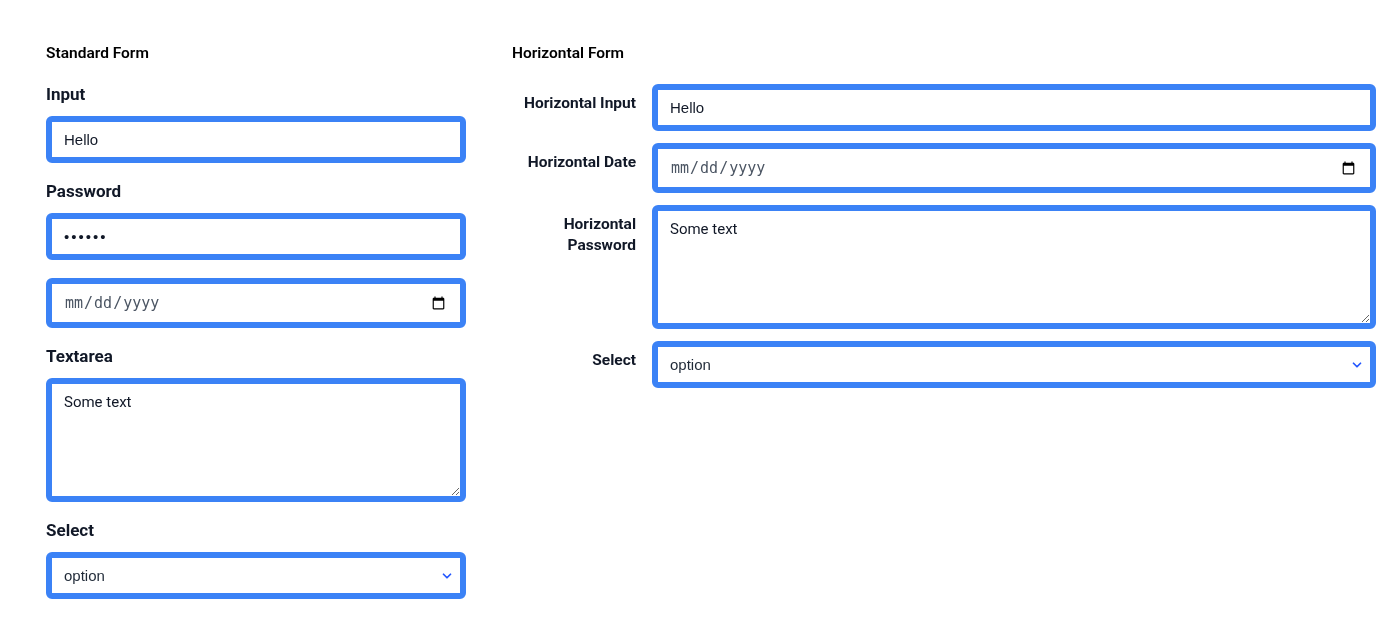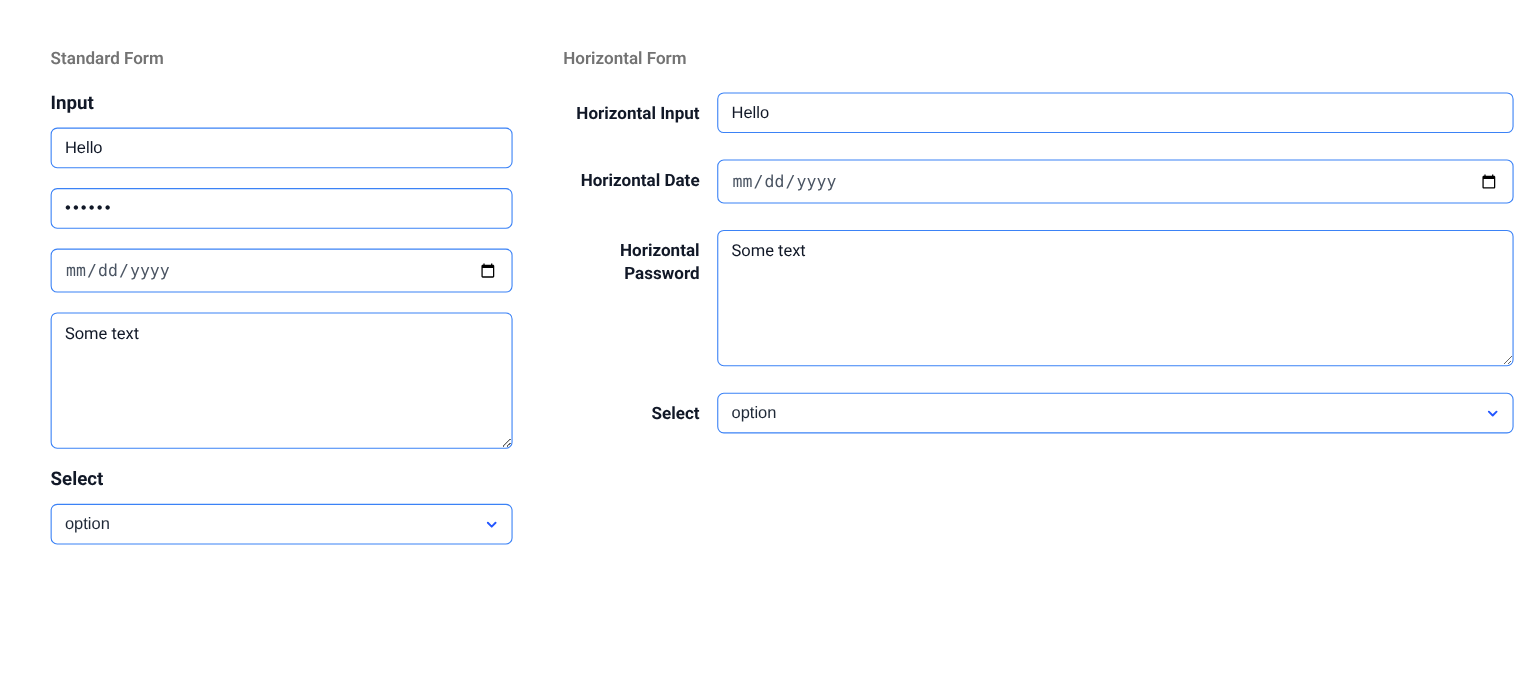--- a/index.html
+++ b/index.html
@@ -24,37 +24,37 @@
   .col-std {
     width: 420px;
   }
   .col-horiz {
     width: 864px;
     margin-left: 22px;
   }
   .form-title {
     font-size: 15.5px;
     font-weight: 600;
-    color: #737373;
+    color: #000000;
     margin: 0 0 22px 0;
   }
   .fg { margin-bottom: 18px; }
   .fg-label {
     font-weight: 700;
     color: #111827;
     display: block;
     margin-bottom: 12px;
     font-size: 17px;
   }
   .fc {
     width: 100%;
     font-size: 15px;
     color: #111827;
     padding: 9px 12px;
-    border: 1px solid #3b82f6;
+    border: 6px solid #3b82f6;
     border-radius: 6px;
     background: #fff;
     display: block;
   }
   textarea.fc {
     height: 124px;
     resize: both;
     font-family: inherit;
   }
   .select-wrap { position: relative; }
@@ -70,21 +70,21 @@
     top: 50%;
     transform: translateY(-50%);
     pointer-events: none;
     color: #2457ff;
   }
   .select-caret svg { display: block; }
   
   .row {
     display: flex;
     align-items: flex-start;
-    margin-bottom: 24px;
+    margin-bottom: 12px;
   }
   .row .hlabel {
     width: 140px;
     flex: none;
     text-align: right;
     font-weight: 700;
     color: #111827;
     font-size: 15.5px;
     padding-right: 16px;
     padding-top: 9px;
@@ -102,28 +102,30 @@
 
   <div class="col col-std">
     <div class="form-title">Standard Form</div>
 
     <div class="fg">
       <label class="fg-label">Input</label>
       <input type="text" class="fc" value="Hello" style="">
     </div>
 
     <div class="fg">
+      <label class="fg-label">Password</label>
       <input type="password" class="fc" value="••••••" style="">
     </div>
 
     <div class="fg">
       <input type="date" class="fc" placeholder="dd/mm/yyyy" style="">
     </div>
 
     <div class="fg">
+      <label class="fg-label">Textarea</label>
       <textarea class="fc" style="">Some text</textarea>
     </div>
 
     <div class="fg">
       <label class="fg-label">Select</label>
       <div class="select-wrap">
         <select class="fc">
           <option>option</option>
         </select>
         <span class="select-caret">

